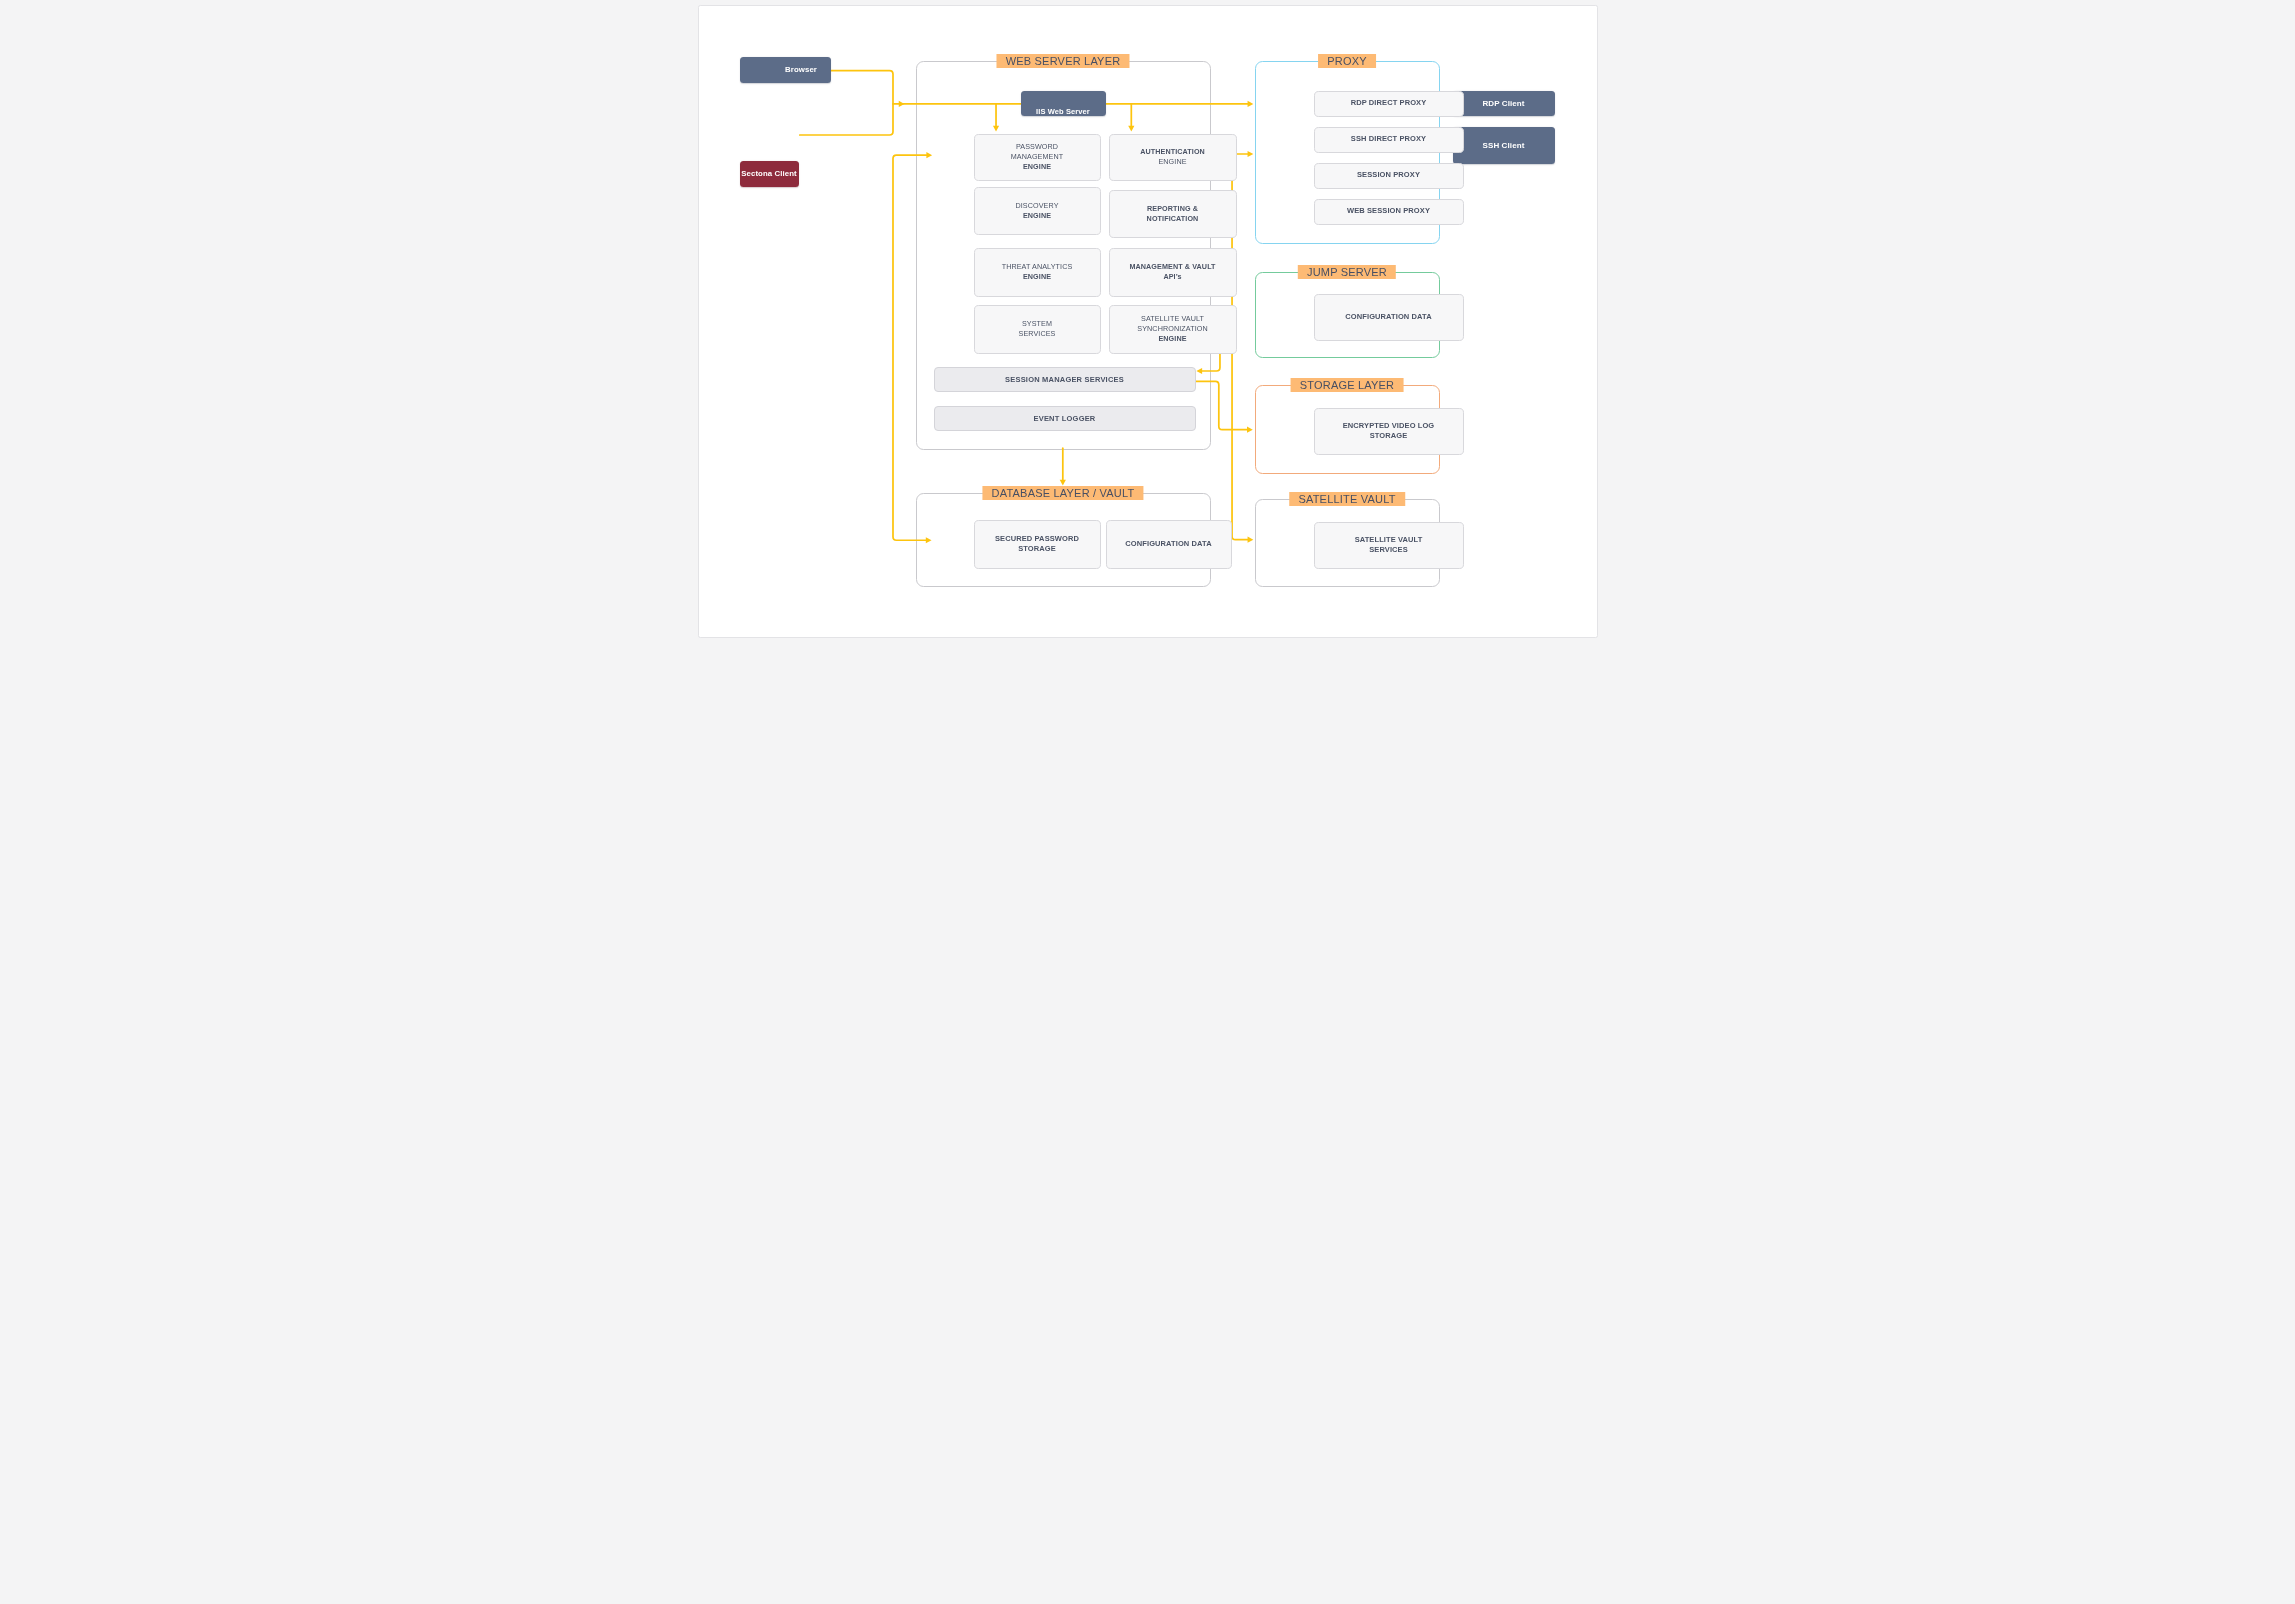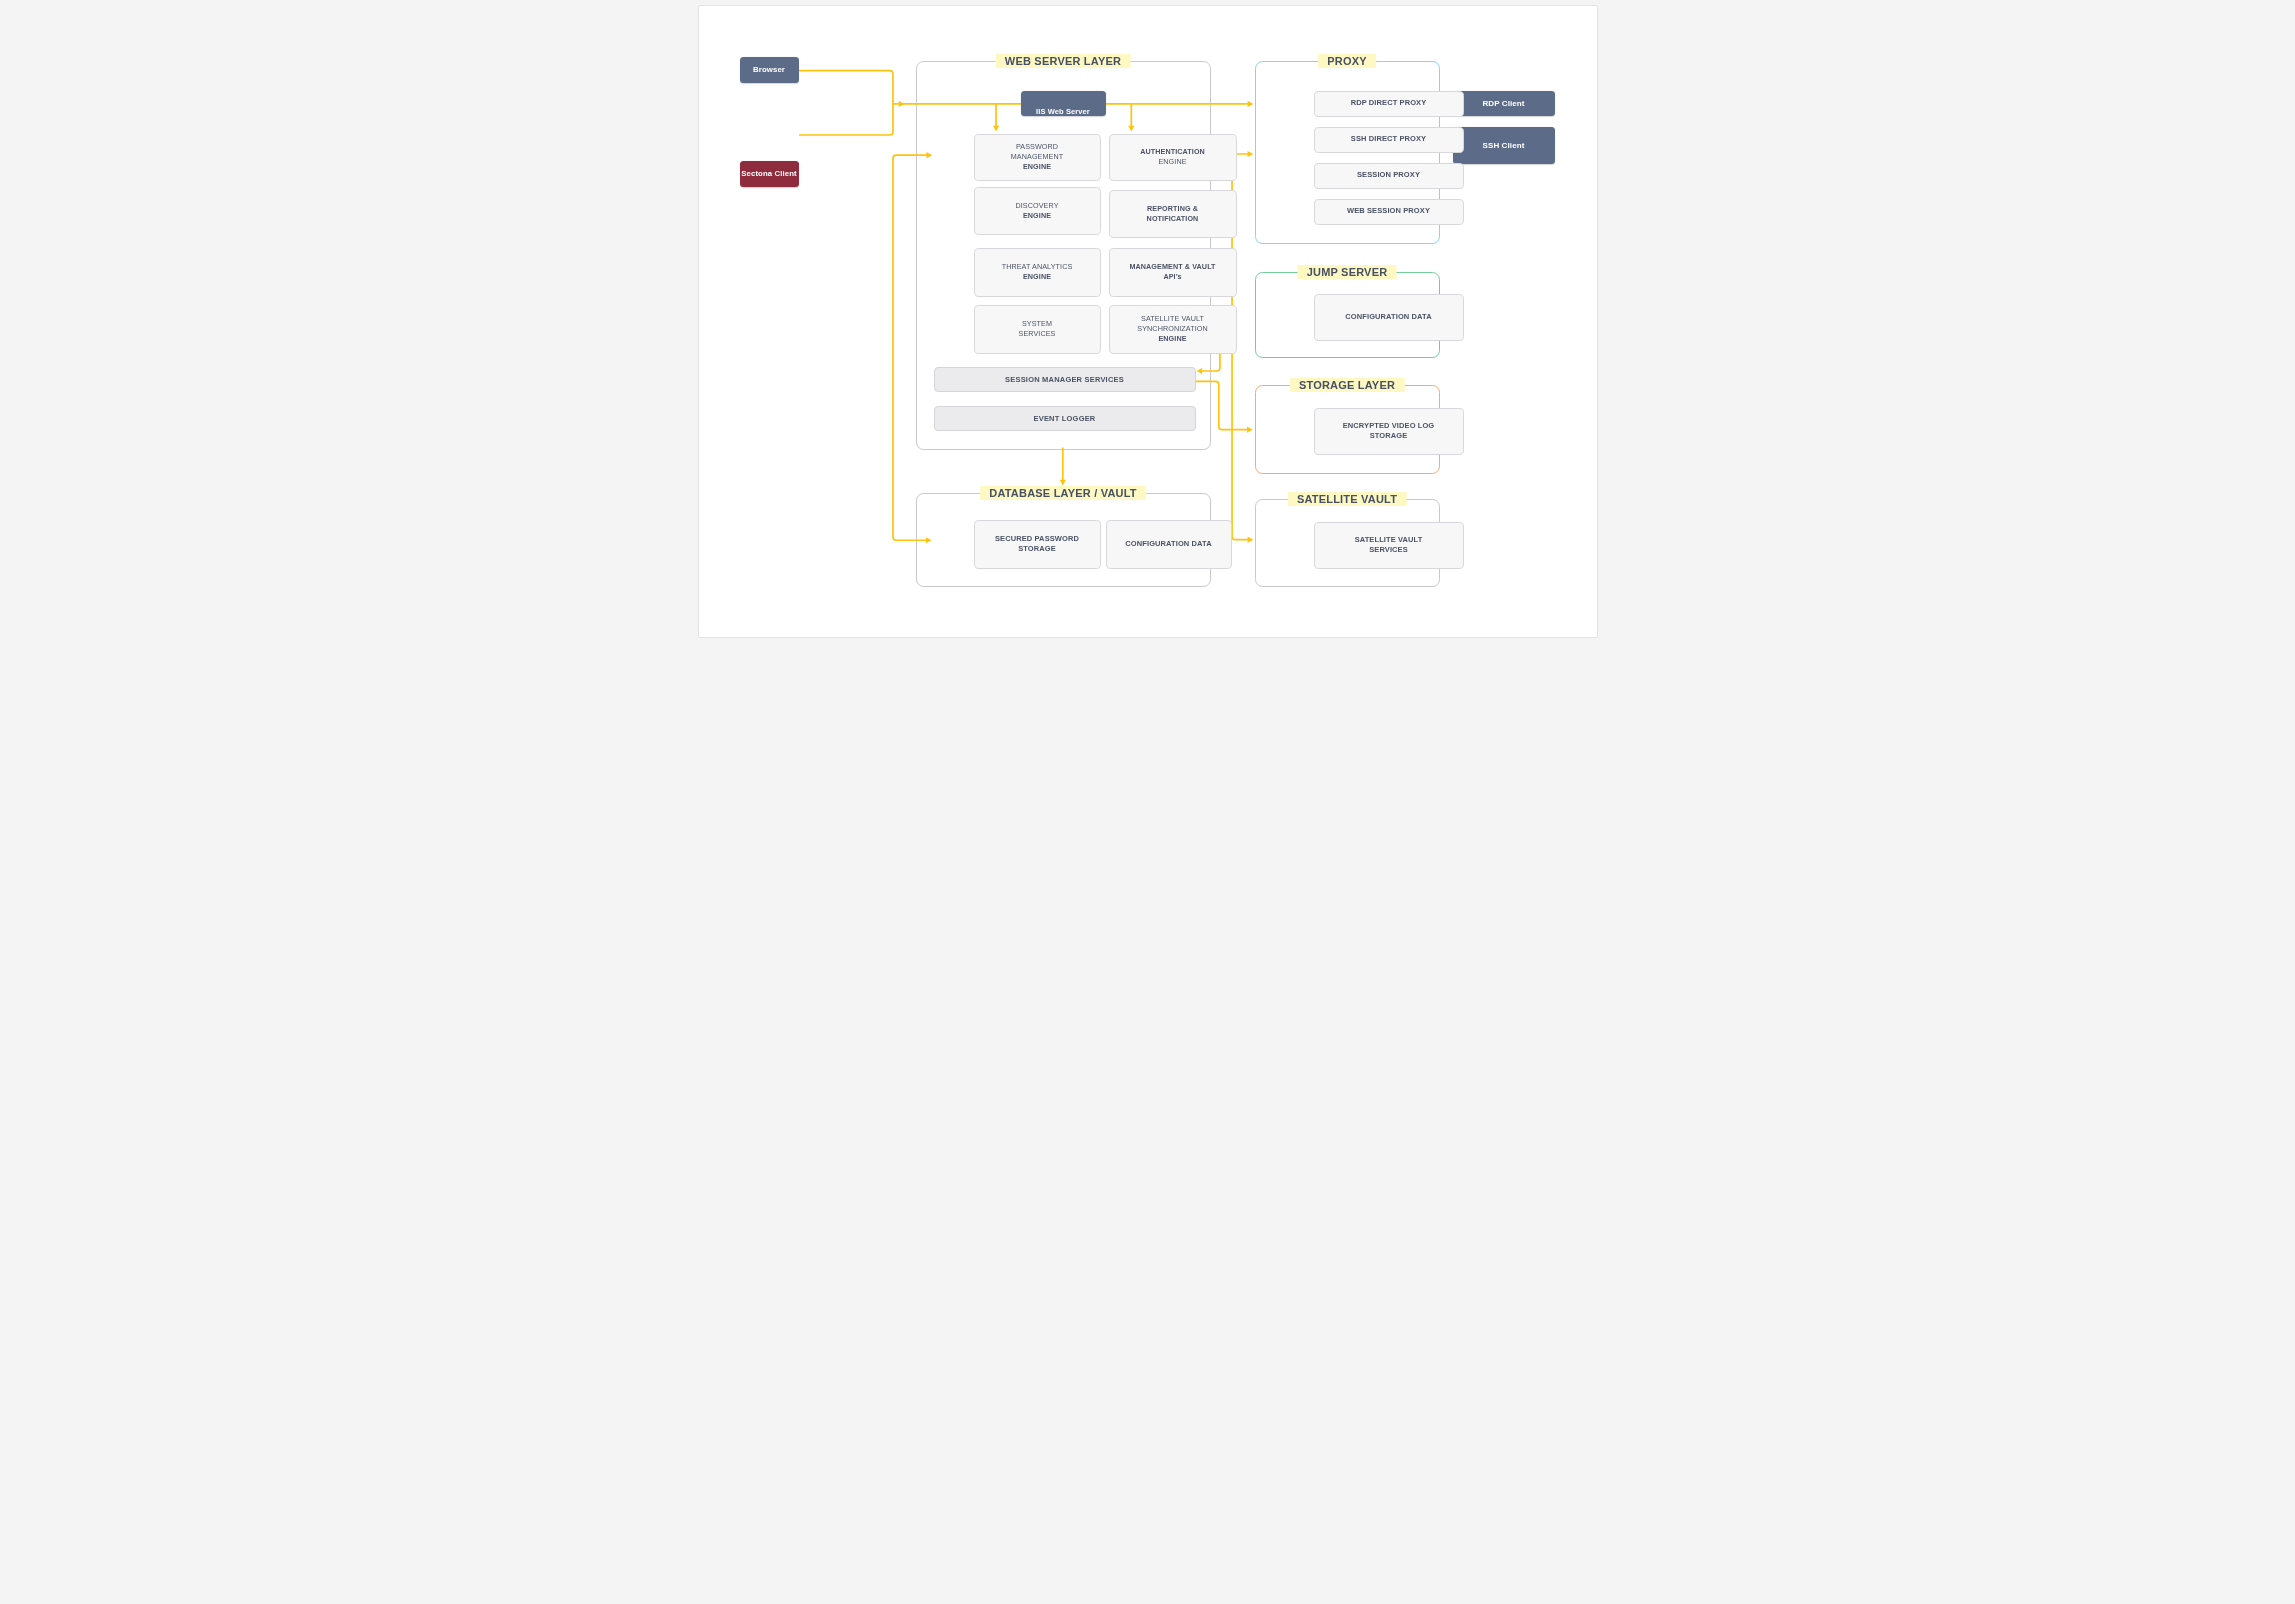--- a/index.html
+++ b/index.html
@@ -2,22 +2,22 @@
 <html style="font-size:9.2px"><head>
 <meta charset="utf-8">
 <style>
   html,body{margin:0;padding:0;background:#f4f4f5;font-family:"Liberation Sans","DejaVu Sans",sans-serif;}
   #canvas{position:relative;width:898px;height:631px;background:#ffffff;border:0.6px solid #e3e3e6;border-radius:2.3px;margin:4.6px auto;overflow:hidden;}
   
   .container{position:absolute;border:0.9px solid #c9c9cd;border-radius:7.5px;background:transparent;z-index:1;}
   .container.blue{border-color:#85d4f0;}
   .container.green{border-color:#74cb9c;}
   .container.orange{border-color:#f2aa7b;}
-  .ctitle{position:absolute;top:-7.5px;left:50%;transform:translateX(-50%);background:#fef9c3;padding:0 9.2px;
-          font-size:11px;font-weight:bold;color:#474f63;letter-spacing:0.2px;white-space:nowrap;line-height:14px;z-index:2;}
+  .ctitle{position:absolute;top:-7.5px;left:50%;transform:translateX(-50%);background:#fdba74;padding:0 9.2px;
+          font-size:11px;font-weight:normal;color:#474f63;letter-spacing:0.2px;white-space:nowrap;line-height:14px;z-index:2;}
   
   .node{position:absolute;display:flex;align-items:center;justify-content:center;text-align:center;z-index:10;}
   .slate{background:#5c6c88;color:#ffffff;border-radius:3.5px;font-weight:bold;font-size:7.8px;letter-spacing:0.1px;box-shadow:0 0.6px 1.2px rgba(70,80,100,.25);}
   .maroon{background:#8e2b3c;color:#ffffff;border-radius:3.5px;font-weight:bold;font-size:7.8px;letter-spacing:0.1px;box-shadow:0 0.6px 1.2px rgba(100,40,50,.25);margin-top:38px;}
   .box{background:#f7f7f8;border:0.6px solid #d8d8dc;border-radius:4.6px;color:#4a5264;font-size:7.2px;
        letter-spacing:0.1px;line-height:1.38;flex-direction:column;margin-left:40px;}
   .box span{display:block;}
   .box .b{font-weight:bold;}
   .bar{background:#ebebee;border:0.6px solid #d4d4d9;border-radius:4px;color:#4a5264;font-size:7.5px;font-weight:bold;letter-spacing:0.2px;}
   svg#links{position:absolute;left:0;top:0;z-index:5;pointer-events:none;}
@@ -75,21 +75,21 @@
       <polygon points="626.6,823 637.4,823 632,833"></polygon>
       <polygon points="874,628.6 874,639.4 864,634"></polygon>
       <polygon points="952,730.6 952,741.4 962,736"></polygon>
       <polygon points="953,251.6 953,262.4 963,257"></polygon>
       <polygon points="953,921.6 953,932.4 963,927"></polygon>
       <polygon points="1296,163.6 1296,174.4 1306,169"></polygon>
       <polygon points="1296,226.6 1296,237.4 1306,232"></polygon>
     </g>
   </svg>
 
-  <div class="node slate" style="left:41px;top:51px;width:59px;height:26.5px;">
+  <div class="node slate" style="left:41px;top:51px;width:59px;height:26.5px;padding-left:32px;">
     <span>Browser</span>
   </div>
   <div class="node maroon" style="left:41px;top:117px;width:59px;height:26.5px;">
     <span>Sectona Client</span>
   </div>
   <div class="node slate" style="left:754px;top:85px;width:102px;height:25px;font-size:8px;">
     <span>RDP Client</span>
   </div>
   <div class="node slate" style="left:754px;top:121px;width:102px;height:37px;font-size:8px;">
     <span>SSH Client</span>

